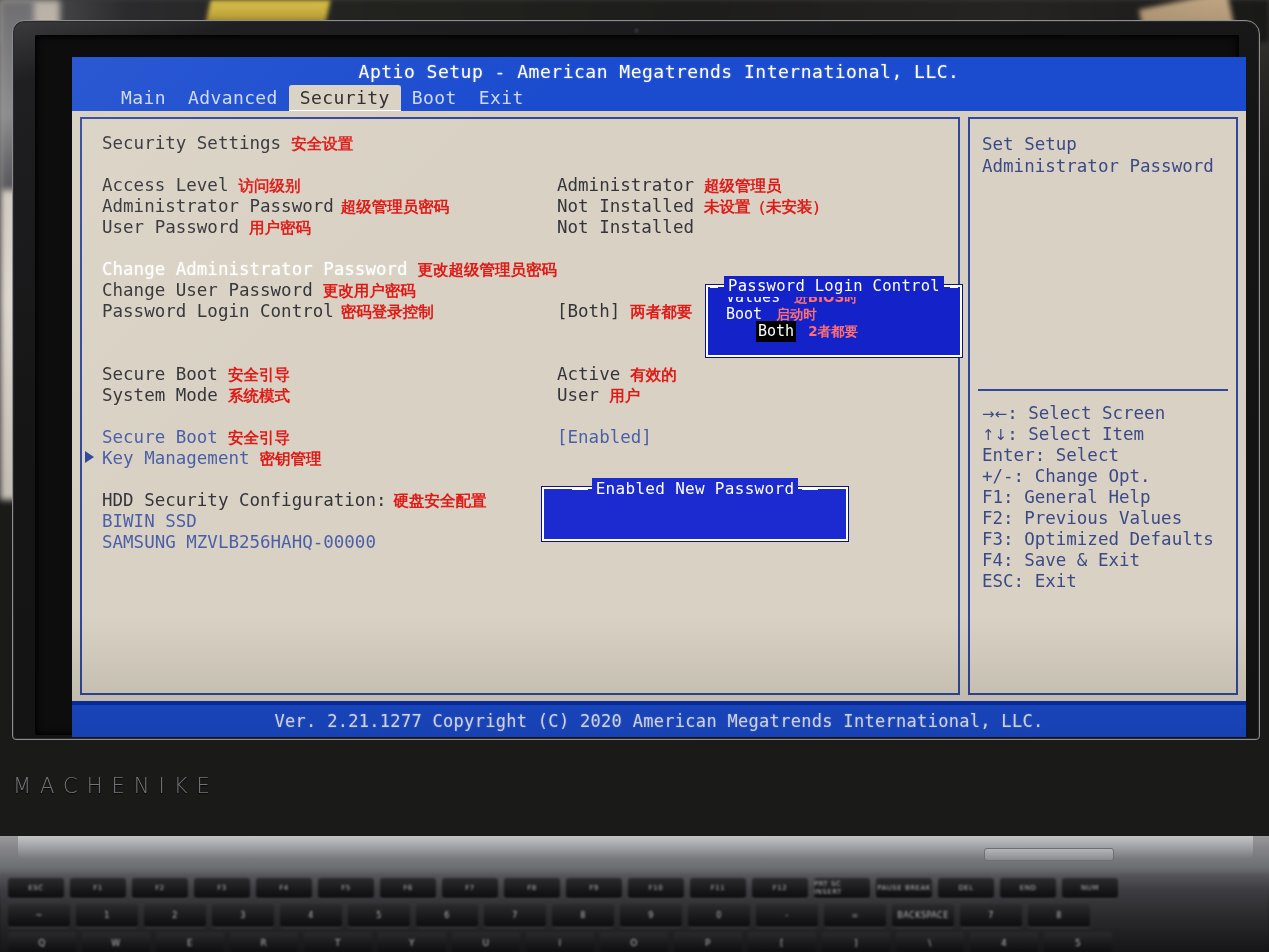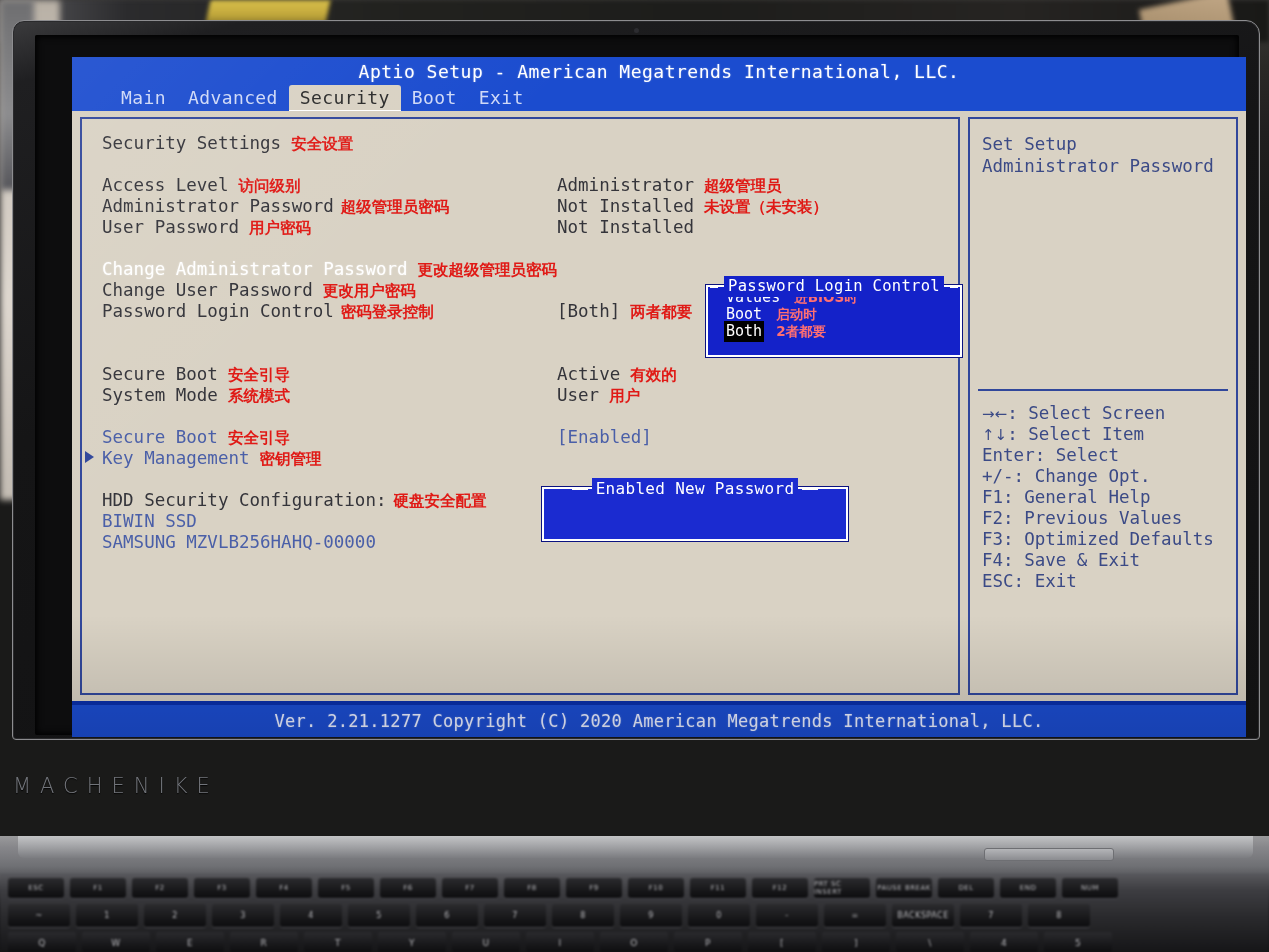--- a/index.html
+++ b/index.html
@@ -227,21 +227,21 @@
     letter-spacing: .3px; white-space: nowrap;
   }
   .opt-row {
     display: flex; align-items: baseline;
     height: 17px; margin-left: 16px;
   }
   .opt-row:first-of-type { margin-top: 12px; }
   .opt-name {
     color: #ffffff; font-size: 15px; padding: 0 2px;
   }
-  .opt-row.sel .opt-name { background: #000000; color: #ffffff; }
+  .opt-row.sel .opt-name { background: #000000; color: #ffffff; margin-left: 32px; }
   .opt-cn {
     color: #ff6f72; font-family: "DejaVu Sans", "Liberation Sans", sans-serif;
     font-weight: 700; font-size: 13.5px; margin-left: 12px;
   }
 
   
   #popup-cnp {
     position: absolute;
     left: 470px; top: 376px;
     width: 306px; height: 54px;

